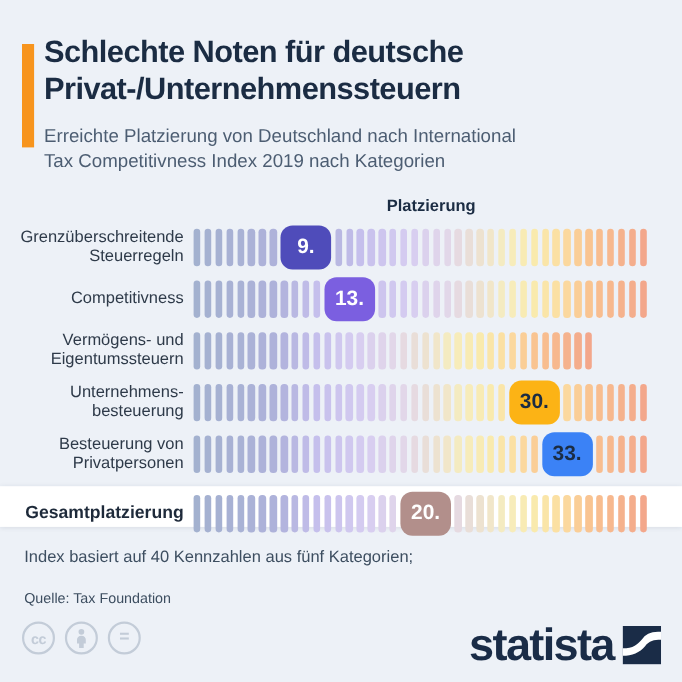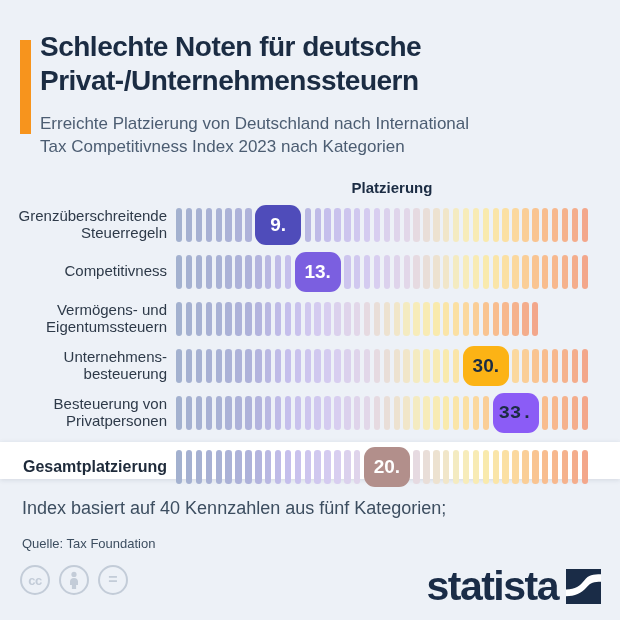--- a/index.html
+++ b/index.html
@@ -21,21 +21,21 @@
   .strip{display:flex;align-items:center;gap:3.5px;flex:none;}
   .tick{width:6.4px;height:34px;border-radius:3.2px;flex:none;}
   .badge{width:46px;height:40px;border-radius:11px;display:flex;align-items:center;
          justify-content:center;font-size:19px;font-weight:bold;flex:none;}
 
   .overall-band{position:absolute;left:0;top:442px;width:620px;height:37px;background:#ffffff;
                 box-shadow:0 1px 5px rgba(27,44,67,0.12);}
   .overall-band .row{height:49px;}
   .overall-band .row-label{font-weight:bold;font-size:16px;color:#1e2a3a;}
 
-  .notes{position:absolute;left:22px;top:497px;font-size:18px;color:#3d4e60;line-height:1.32;}
+  .notes{position:absolute;left:22px;top:497px;font-size:15px;color:#3d4e60;line-height:1.32;}
   .source{position:absolute;left:22px;top:536px;font-size:13px;color:#3d4e60;}
 
   .license{position:absolute;left:20px;top:565px;display:flex;gap:9px;align-items:center;}
   .lic-circle{width:30px;height:30px;border:2.5px solid #c3ccd8;border-radius:50%;
               display:flex;align-items:center;justify-content:center;color:#c3ccd8;
               font-weight:bold;box-sizing:border-box;}
   .lic-cc{font-size:13px;letter-spacing:-0.5px;}
   .lic-nd{font-size:16px;}
 
   .brand{position:absolute;right:19px;top:566px;display:flex;align-items:center;gap:8px;}
@@ -49,21 +49,21 @@
 
   <div class="accent-bar"></div>
 
   <div class="title">
     <div>Schlechte Noten für deutsche</div>
     <div>Privat-/Unternehmenssteuern</div>
   </div>
 
   <div class="subtitle">
     <div>Erreichte Platzierung von Deutschland nach International</div>
-    <div>Tax Competitivness Index 2023 nach Kategorien</div>
+    <div>Tax Competitivness Index 2019 nach Kategorien</div>
   </div>
 
   <div class="axis-label">Platzierung</div>
 
   <div id="rows">
       <div class="row">
         <div class="row-label">Grenzüberschreitende<br>Steuerregeln</div>
         <div class="strip">
           <span class="tick" style="background: rgb(163, 177, 207);"></span>
           <span class="tick" style="background: rgb(165, 177, 209);"></span>
@@ -261,21 +261,21 @@
           <span class="tick" style="background: rgb(237, 226, 208);"></span>
           <span class="tick" style="background: rgb(241, 230, 201);"></span>
           <span class="tick" style="background: rgb(244, 235, 193);"></span>
           <span class="tick" style="background: rgb(247, 236, 186);"></span>
           <span class="tick" style="background: rgb(248, 235, 180);"></span>
           <span class="tick" style="background: rgb(249, 234, 173);"></span>
           <span class="tick" style="background: rgb(250, 229, 168);"></span>
           <span class="tick" style="background: rgb(251, 224, 163);"></span>
           <span class="tick" style="background: rgb(251, 216, 158);"></span>
           <span class="tick" style="background: rgb(250, 206, 151);"></span>
-          <span class="badge" style="background: #8b5cf6; color: rgb(27, 44, 67); font-family: Liberation Mono, monospace;">33.</span>
+          <span class="badge" style="background: #3b82f6; color: rgb(27, 44, 67);">33.</span>
           <span class="tick" style="background: rgb(248, 189, 143);"></span>
           <span class="tick" style="background: rgb(247, 184, 142);"></span>
           <span class="tick" style="background: rgb(245, 178, 141);"></span>
           <span class="tick" style="background: rgb(244, 173, 140);"></span>
           <span class="tick" style="background: rgb(243, 167, 139);"></span>
         </div>
       </div>
     </div>
 
   <div class="overall-band">

